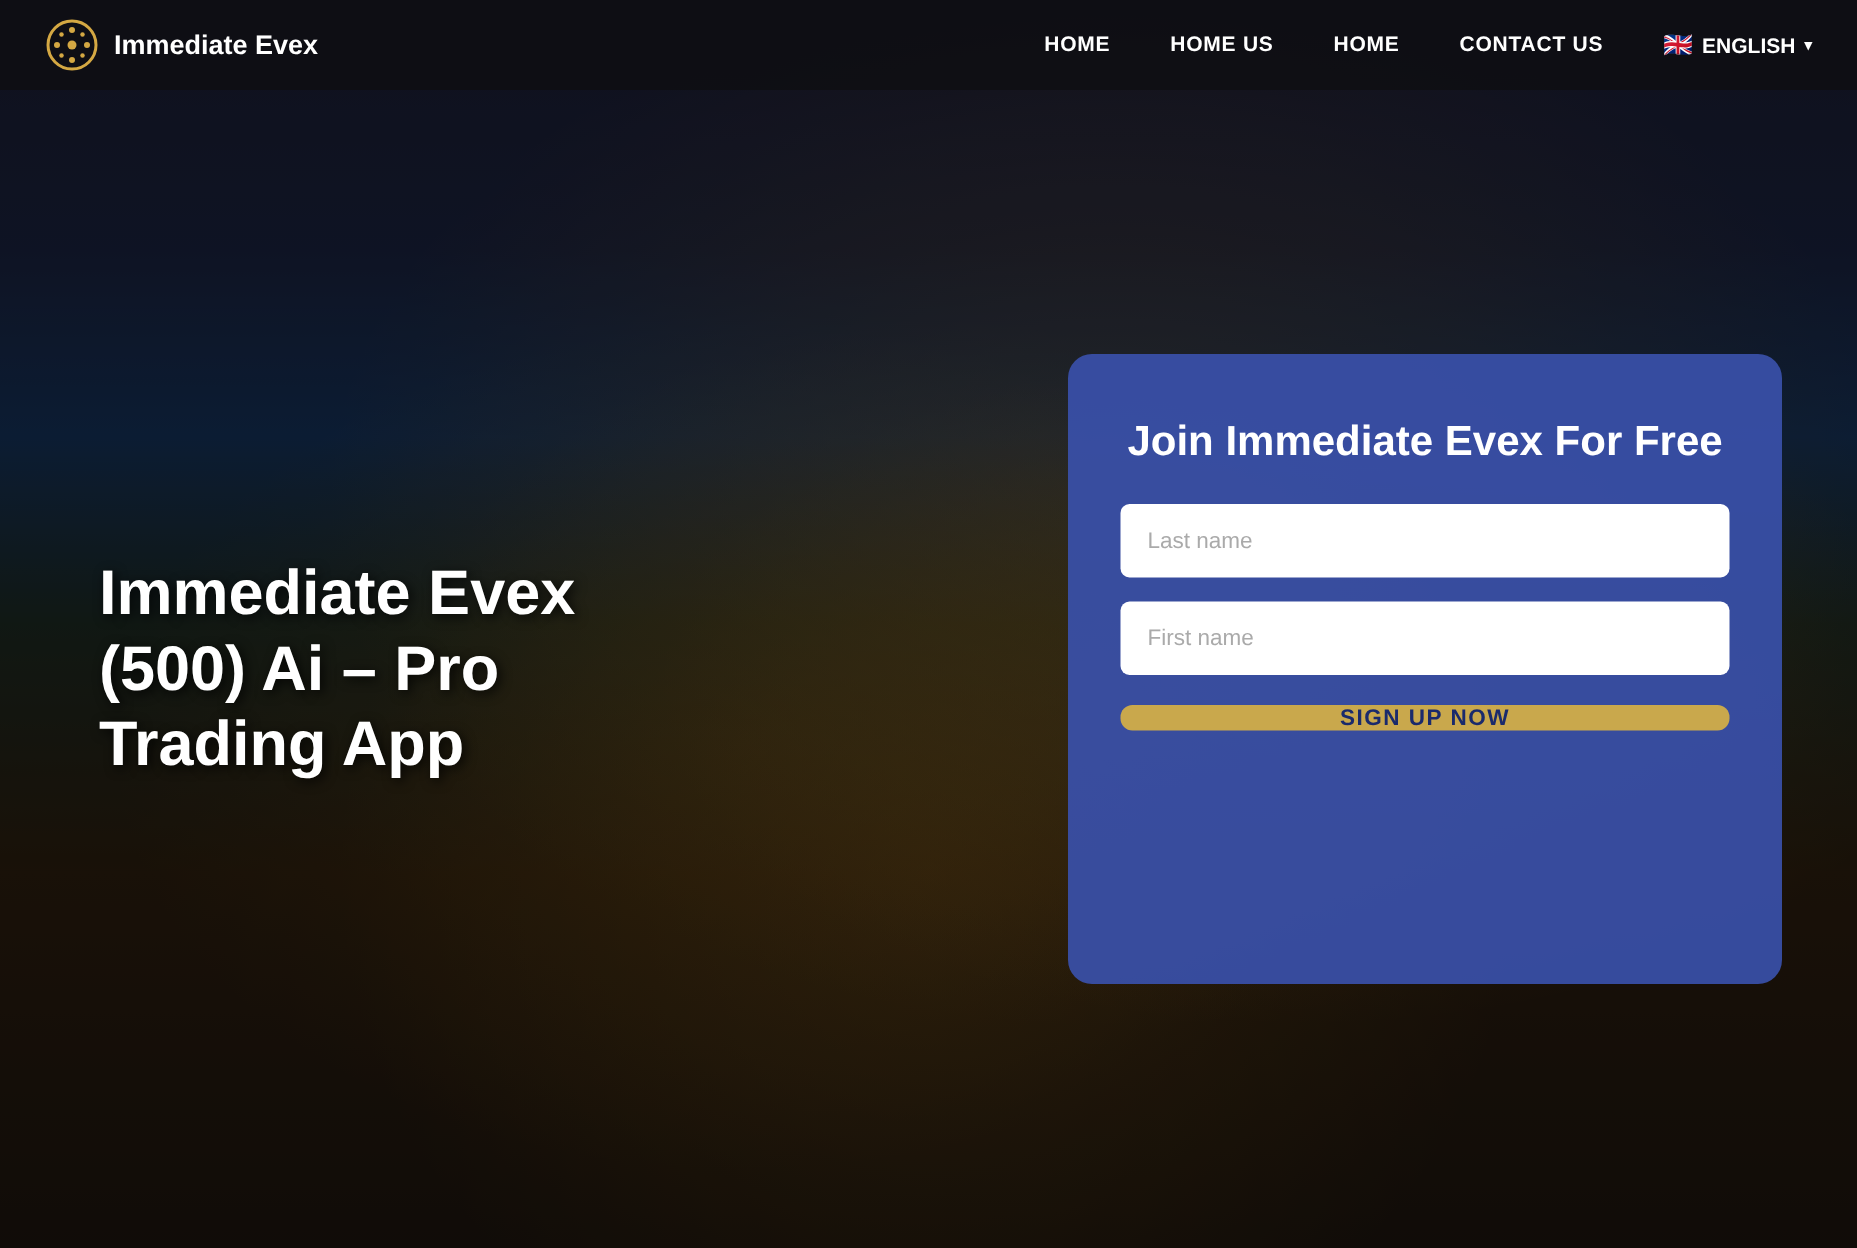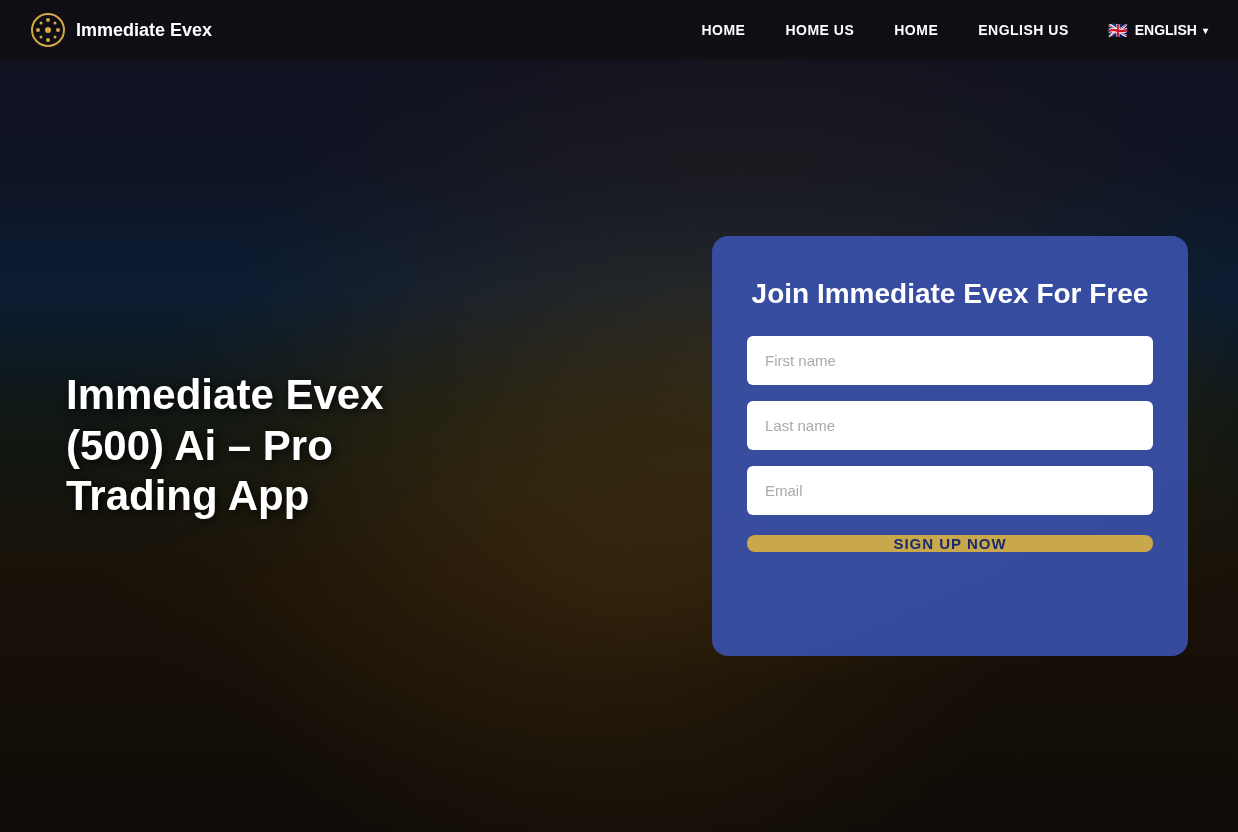--- a/index.html
+++ b/index.html
@@ -203,42 +203,41 @@
     <li>
       <a href="#">HOME</a>
     </li>
     <li>
       <a href="#">HOME US</a>
     </li>
     <li>
       <a href="#">HOME</a>
     </li>
     <li>
-      <a href="#">ENGLISH US</a>
+      <a href="#">CONTACT US</a>
     </li>
     <li>
       <div class="lang-selector">
         <span style="font-size:16px;">🇬🇧</span>
         <span>ENGLISH</span>
         <span class="chevron-down">▾</span>
       </div>
     </li>
   </ul>
 </nav>
 
 <div class="hero-content">
 
   <div class="hero-text">
     <h1 class="hero-title">Immediate Evex (500) Ai – Pro Trading App</h1>
   </div>
 
   <div class="reg-card">
     <h2 class="reg-card-title">Join Immediate Evex For Free</h2>
 
+    <input type="text" class="form-input" placeholder="Last name" style="">
+
     <input type="text" class="form-input" placeholder="First name" style="">
 
-    <input type="text" class="form-input" placeholder="Last name" style="">
-
-    <input type="email" class="form-input" placeholder="Email" style="">
 
     <button class="signup-btn">SIGN UP NOW</button>
   </div>
 </div>
 
 </body></html>

